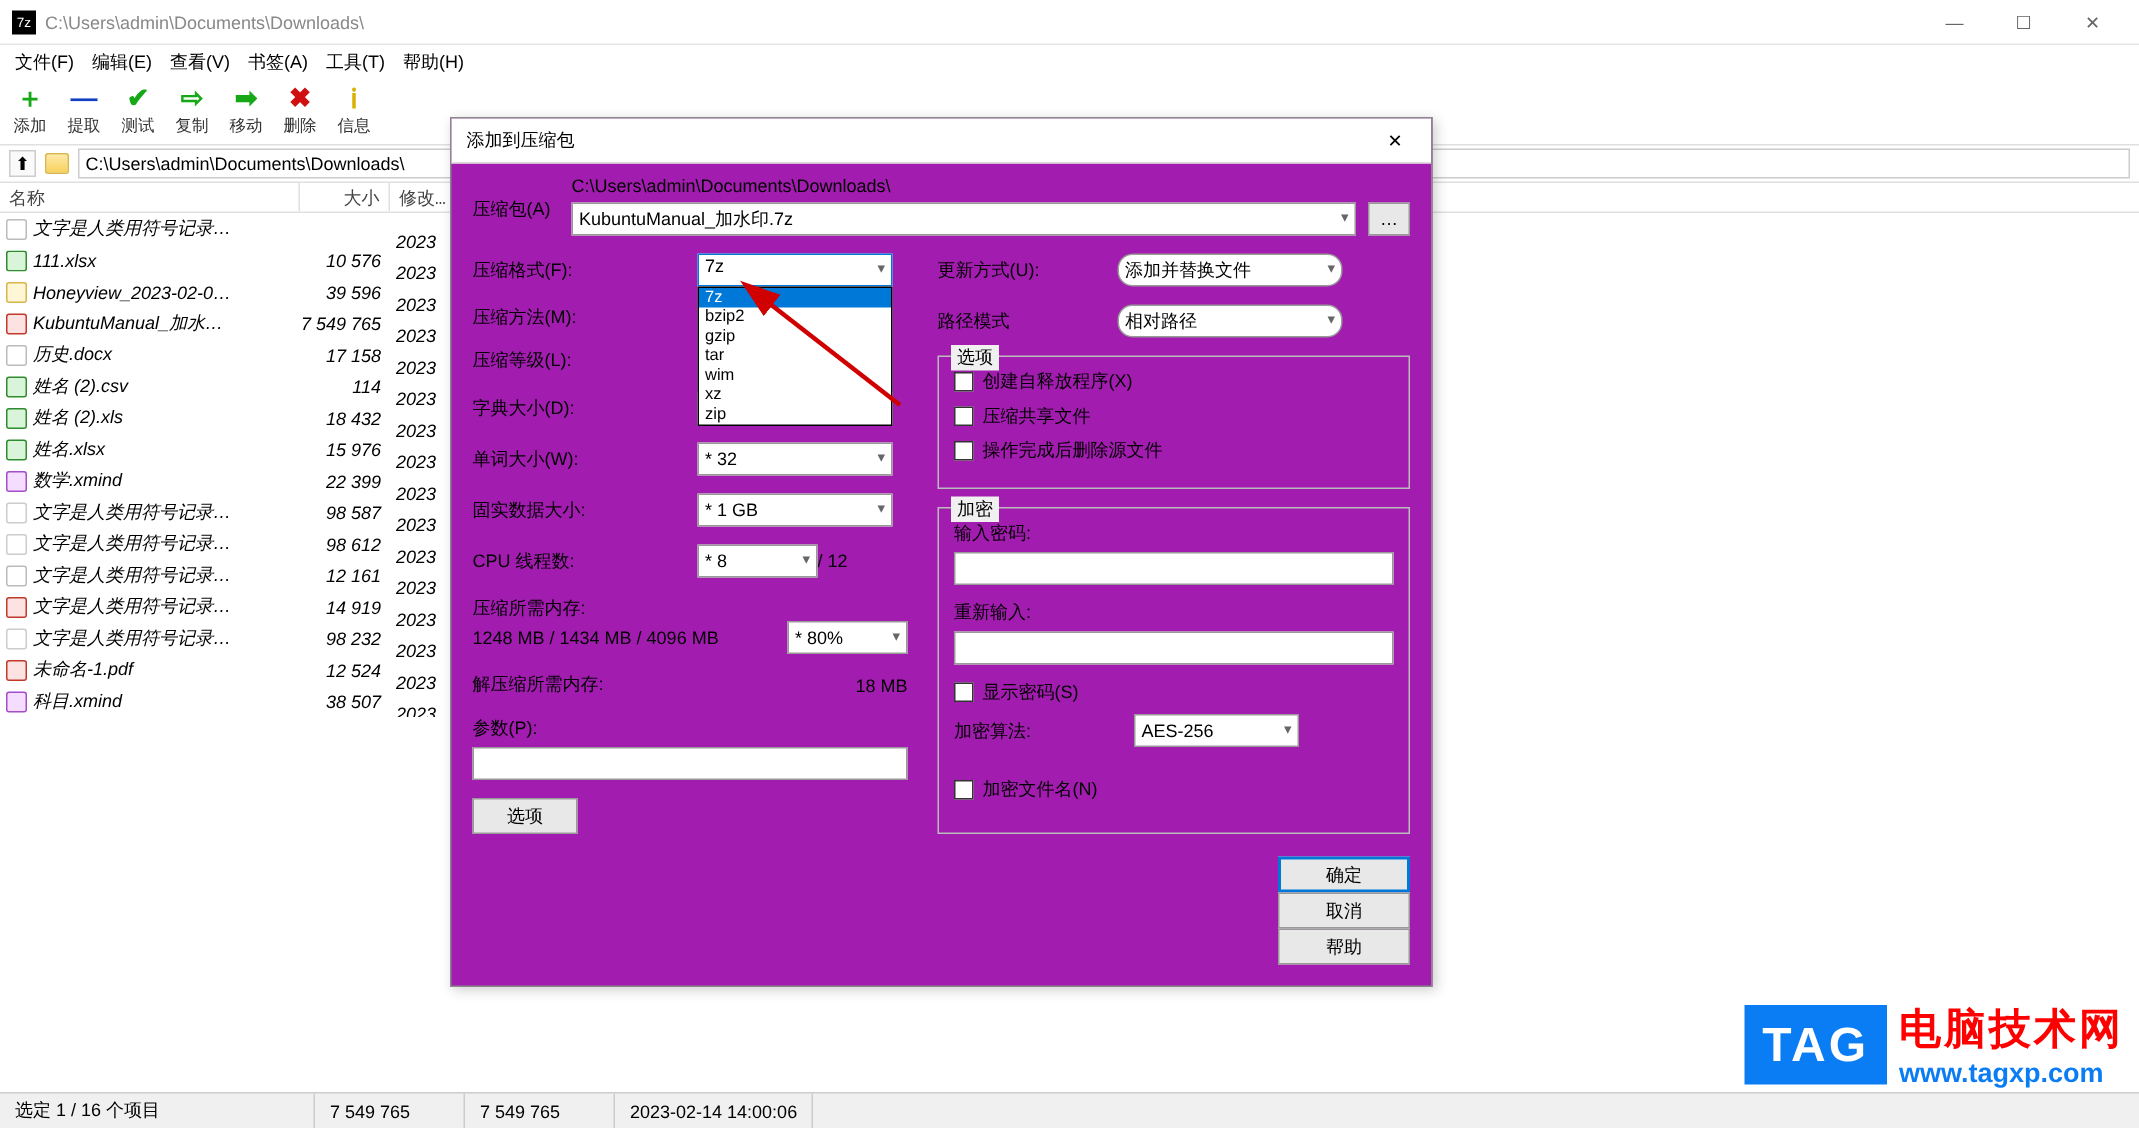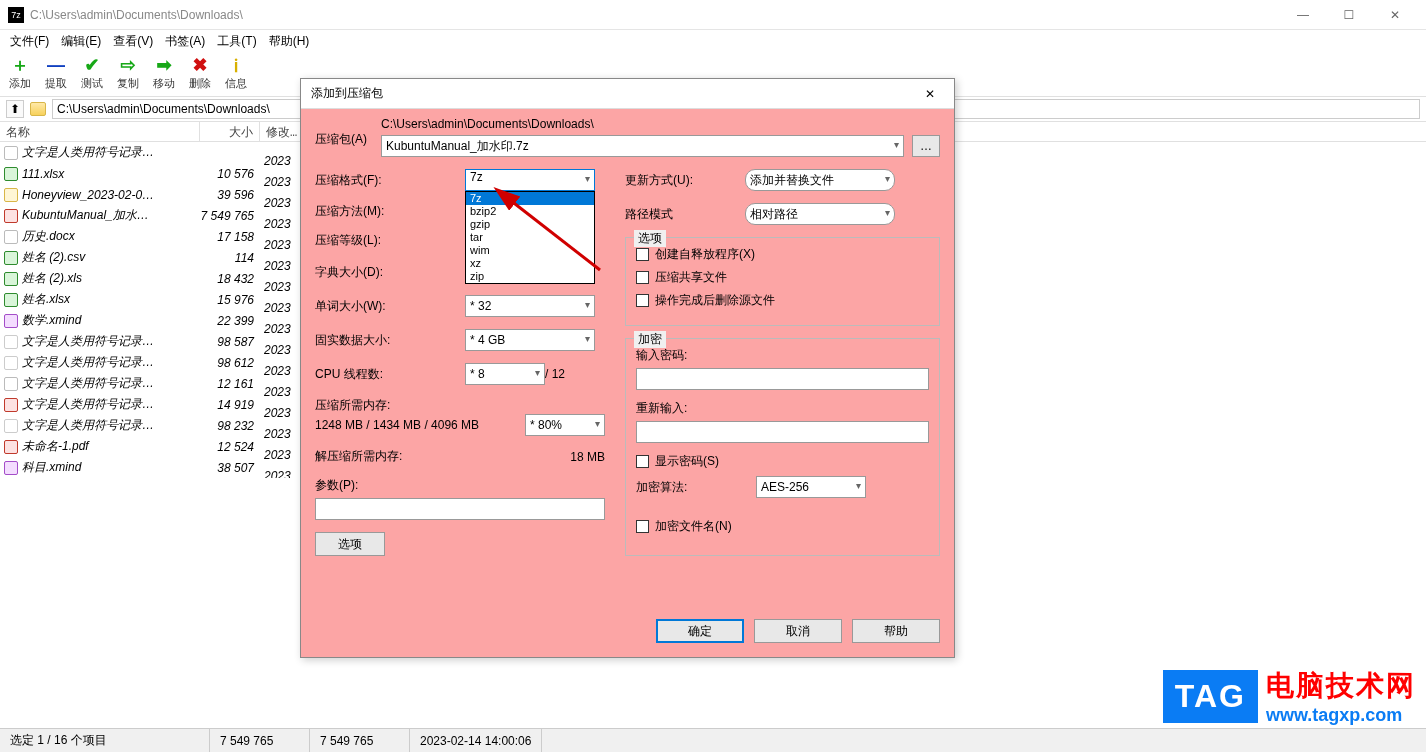--- a/index.html
+++ b/index.html
@@ -46,21 +46,21 @@
 .f-pdf { background: #fde2e2; border-color: #c0392b; }
 .f-xmind { background: #f4ddff; border-color: #a44dc9; }
 .f-txt { background: #fff; border-color: #ccc; }
 .f-zip { background: #fff6d5; border-color: #d8b648; }
 
 
 .statusbar { position: absolute; bottom: 0; left: 0; right: 0; height: 24px; display: flex; align-items: center; border-top: 1px solid #ccc; background: #f0f0f0; }
 .statusbar div { padding: 0 10px; border-right: 1px solid #ccc; height: 100%; display: flex; align-items: center; }
 
 
-.dialog { position: absolute; left: 300px; top: 78px; width: 655px; height: 580px; border: 1px solid #888; background: #fca5a5; box-shadow: 2px 2px 8px rgba(0,0,0,0.2); }
+.dialog { position: absolute; left: 300px; top: 78px; width: 655px; height: 580px; border: 1px solid #888; background: #a21caf; box-shadow: 2px 2px 8px rgba(0,0,0,0.2); }
 .dlg-title { height: 30px; display: flex; align-items: center; padding: 0 10px; background: #fff; border-bottom: 1px solid #ddd; }
 .dlg-title .t { flex: 1; }
 .dlg-close { width: 28px; height: 22px; display: flex; align-items: center; justify-content: center; }
 .dlg-body { padding: 12px 14px; display: flex; gap: 20px; }
 .dlg-left { width: 290px; }
 .dlg-right { flex: 1; }
 .frow { display: flex; align-items: center; margin-bottom: 12px; position: relative; }
 .frow label { width: 150px; }
 .sel { width: 130px; height: 22px; border: 1px solid #999; background: #fff; padding: 0 18px 0 4px; display: flex; align-items: center; position: relative; }
 .sel::after { content: "▾"; position: absolute; right: 4px; top: 3px; color: #666; font-size: 10px; }
@@ -75,21 +75,21 @@
 .format-select::after { content: "▾"; position: absolute; right: 4px; top: 3px; color: #666; font-size: 10px; }
 .format-list { position: absolute; left: 150px; top: 22px; width: 130px; border: 1px solid #000; background: #fff; z-index: 50; }
 .format-list div { height: 13px; padding: 0 4px; font-size: 11px; line-height: 13px; }
 .format-list .sel-item { background: #0078d7; color: #fff; }
 
 .groupbox { border: 1px solid #bbb; padding: 8px 10px 10px; margin-bottom: 12px; position: relative; }
 .groupbox .legend { position: absolute; top: -8px; left: 8px; background: #f0f0f0; padding: 0 4px; }
 .chk { display: flex; align-items: center; gap: 6px; margin-bottom: 6px; }
 .chkbox { width: 13px; height: 13px; border: 1px solid #333; background: #fff; }
 
-.dlg-buttons { position: absolute; bottom: 14px; right: 14px; display: flex; gap: 10px; }
+.dlg-buttons { position: absolute; bottom: 14px; right: 14px; display: flex; gap: 0; flex-direction: column; }
 .btn { width: 88px; height: 24px; border: 1px solid #999; background: #e8e8e8; display: flex; align-items: center; justify-content: center; }
 .btn.primary { border: 2px solid #0078d7; }
 
 
 .arrow-svg { position: absolute; left: 460px; top: 170px; z-index: 100; pointer-events: none; }
 
 
 .watermark { position: absolute; right: 10px; bottom: 26px; display: flex; align-items: center; gap: 8px; }
 .wm-tag { background: #0a7cf4; color: #fff; font-weight: bold; font-size: 32px; padding: 8px 12px; letter-spacing: 2px; }
 .wm-txt { display: flex; flex-direction: column; }
@@ -341,21 +341,21 @@
       <div class="frow">
         <label>字典大小(D):</label>
         <div class="sel"></div>
       </div>
       <div class="frow">
         <label>单词大小(W):</label>
         <div class="sel">* 32</div>
       </div>
       <div class="frow">
         <label>固实数据大小:</label>
-        <div class="sel">* 4 GB</div>
+        <div class="sel">* 1 GB</div>
       </div>
       <div class="frow">
         <label>CPU 线程数:</label>
         <div class="sel" style="width:80px">* 8</div>
         <span style="">/ 12</span>
       </div>
       <div class="frow" style="flex-wrap:wrap">
         <label style="width:100%">压缩所需内存:</label>
         <span style="flex:1">1248 MB / 1434 MB / 4096 MB</span>
         <div class="sel" style="width:80px">* 80%</div>

